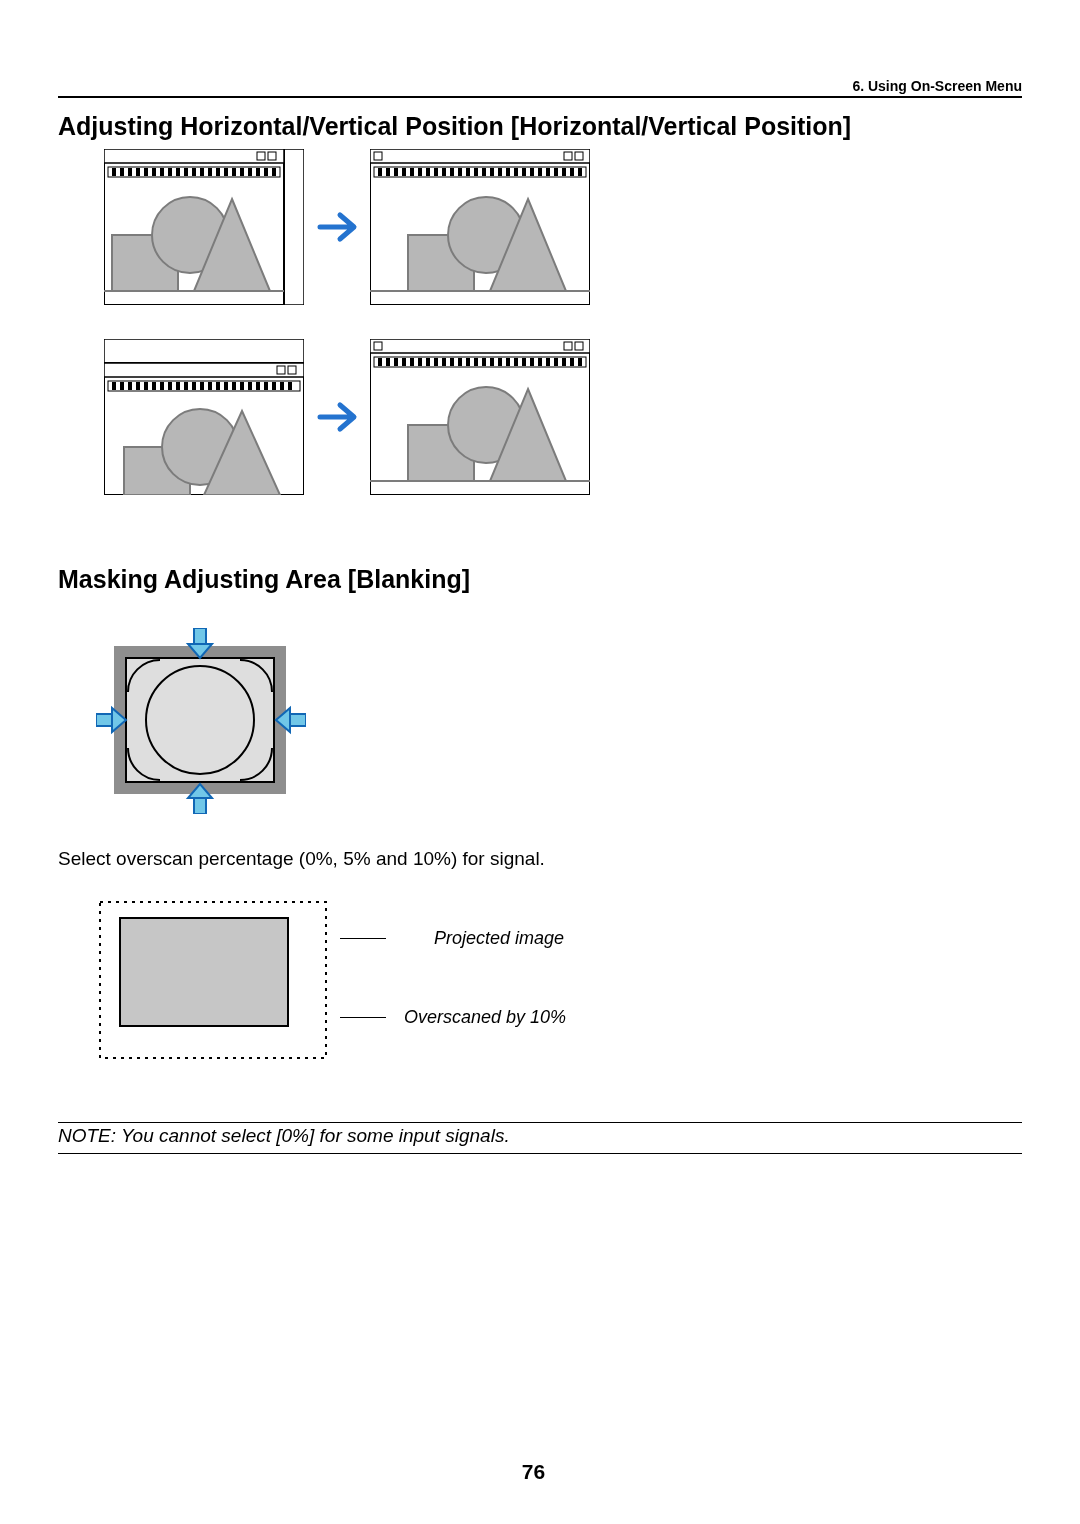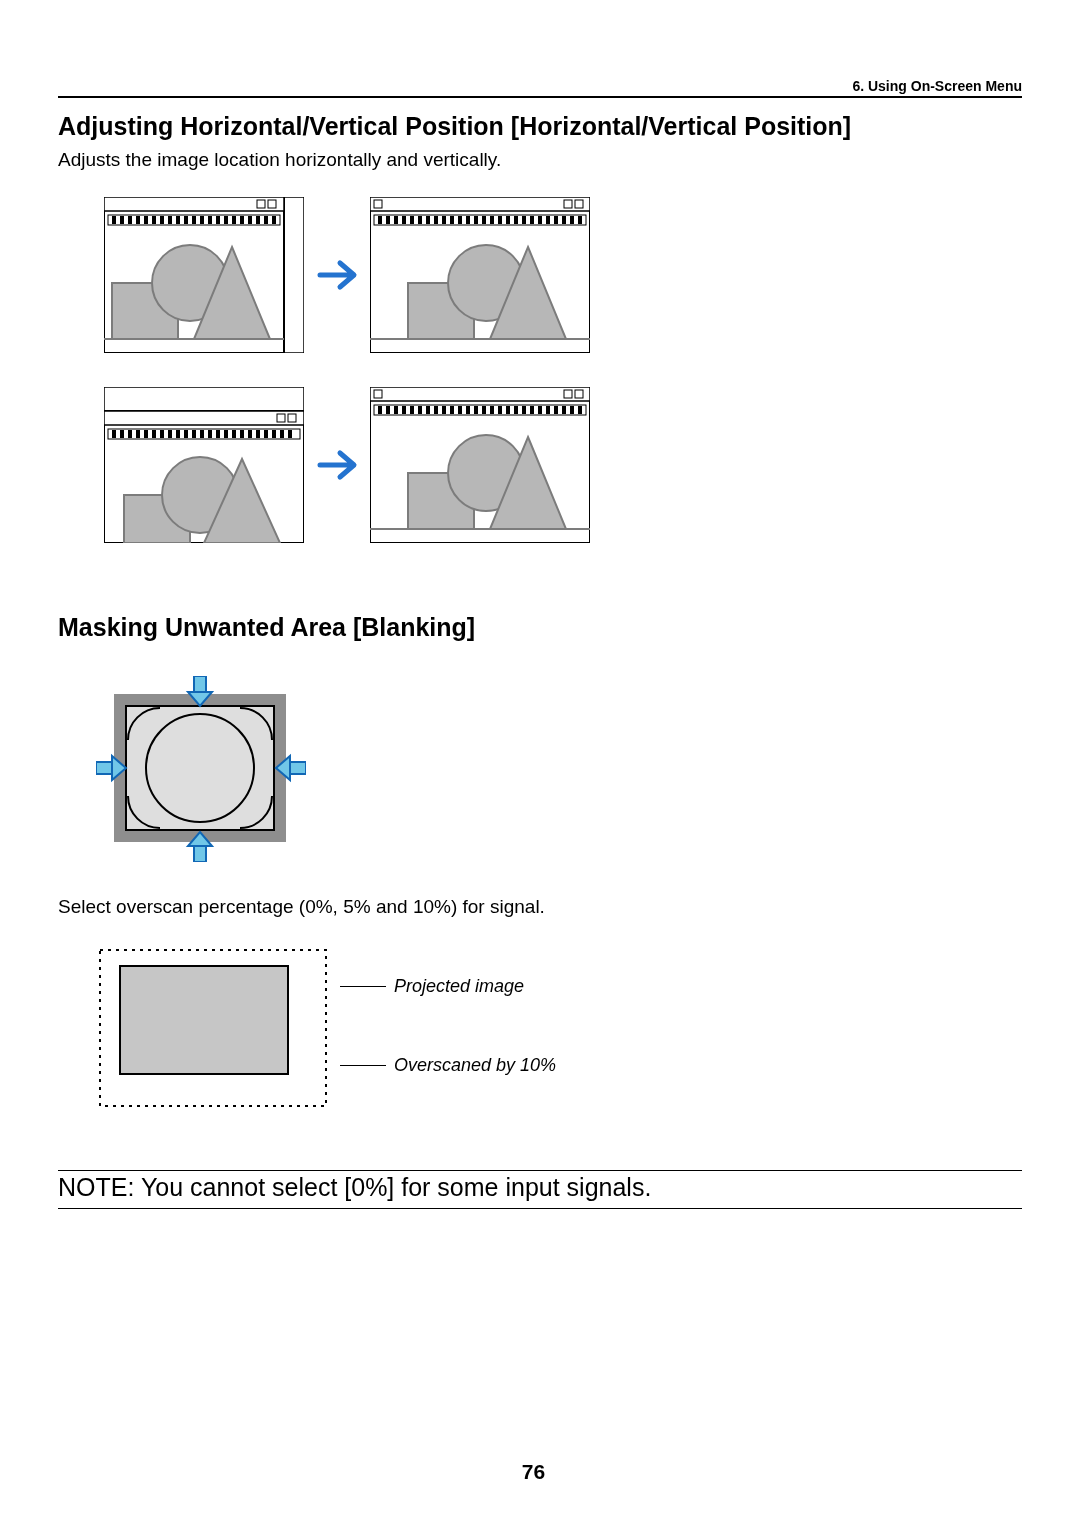--- a/index.html
+++ b/index.html
@@ -38,39 +38,38 @@
   .fig-row svg { display: block; }
   .arrow-col { width: 66px; display:flex; justify-content:center; }
   .blanking-fig { margin-left: 38px; margin-top: 34px; margin-bottom: 30px; }
   .overscan-area { margin-left: 40px; margin-top: 30px; display:flex; }
   .overscan-labels { margin-left: 10px; font-style: italic; font-size: 18px; }
   .overscan-labels .row { display:flex; align-items:center; }
   .leader { height: 1px; background:#000; width: 46px; margin-right: 8px; }
   .note-block { margin-top: 60px; }
   .note-rule-top { border-top: 1px solid #000; }
   .note-rule-bot { border-top: 1px solid #000; margin-top: 4px;}
-  .note-text { font-size: 25px; padding: 2px 0; }
+  .note-text { font-style: italic; font-size: 19px; padding: 2px 0; }
   .page-number {
     position: absolute;
     bottom: 40px;
     left: 0; right: 13px;
     text-align: center;
     font-weight: bold;
     font-size: 21px;
   }
 </style>
 </head>
 <body>
 
 <div class="page">
 
   <div class="header-rule">6. Using On-Screen Menu</div>
 
   <p class="h2">Adjusting Horizontal/Vertical Position [Horizontal/Vertical Position]</p>
-  <p class="body-text">Adjusts the image location horizontally and vertically.</p>
 
   <div class="figure-rows">
 
     <div class="fig-row">
 
       <svg width="200" height="156" viewBox="0 0 200 156">
         <rect x="0" y="0" width="200" height="156" fill="#fff" stroke="#000" stroke-width="1.5"></rect>
         <rect x="0" y="0" width="180" height="156" fill="#fff" stroke="#000" stroke-width="2"></rect>
 
         <rect x="0" y="0" width="180" height="14" fill="#fff" stroke="#000" stroke-width="1.5"></rect>
@@ -240,21 +239,21 @@
         <rect x="38" y="86" width="66" height="56" fill="#b7b7b7" stroke="#7c7c7c" stroke-width="2"></rect>
         <circle cx="116" cy="86" r="38" fill="#b7b7b7" stroke="#7c7c7c" stroke-width="2"></circle>
         <polygon points="158,50 196,142 120,142" fill="#b7b7b7" stroke="#7c7c7c" stroke-width="2"></polygon>
         <line x1="0" y1="142" x2="220" y2="142" stroke="#7c7c7c" stroke-width="2"></line>
       </svg>
     </div>
   </div>
 
   <div class="section-gap"></div>
 
-  <p class="h2">Masking Unwanted Area [Blanking]</p>
+  <p class="h2">Masking Adjusting Area [Blanking]</p>
 
   <div class="blanking-fig">
     <svg width="210" height="186" viewBox="0 0 210 186">
 
       <rect x="18" y="18" width="172" height="148" fill="#8e8e8e"></rect>
       <rect x="30" y="30" width="148" height="124" fill="#dedede" stroke="#000" stroke-width="2"></rect>
 
       <circle cx="104" cy="92" r="54" fill="none" stroke="#000" stroke-width="2"></circle>
       <path d="M32 64 A32 32 0 0 1 64 32" fill="none" stroke="#000" stroke-width="2"></path>
       <path d="M144 32 A32 32 0 0 1 176 64" fill="none" stroke="#000" stroke-width="2"></path>
@@ -283,25 +282,25 @@
   <p class="body-text">Select overscan percentage (0%, 5% and 10%) for signal.</p>
 
   <div class="overscan-area">
     <svg width="232" height="162" viewBox="0 0 232 162">
 
       <rect x="2" y="2" width="226" height="156" fill="none" stroke="#000" stroke-width="2" stroke-dasharray="3,5"></rect>
 
       <rect x="22" y="18" width="168" height="108" fill="#c6c6c6" stroke="#000" stroke-width="2"></rect>
     </svg>
     <div class="overscan-labels">
-      <div class="row" style="margin-top:28px;">
+      <div class="row" style="margin-top:28px;gap:40px;">
         <div class="leader"></div>
         <span>Projected image</span>
       </div>
-      <div class="row" style="margin-top:58px;">
+      <div class="row" style="margin-top:58px;gap:10px;">
         <div class="leader"></div>
         <span>Overscaned by 10%</span>
       </div>
     </div>
   </div>
 
   <div class="note-block">
     <div class="note-rule-top"></div>
     <div class="note-text">NOTE: You cannot select [0%] for some input signals.</div>
     <div class="note-rule-bot"></div>

